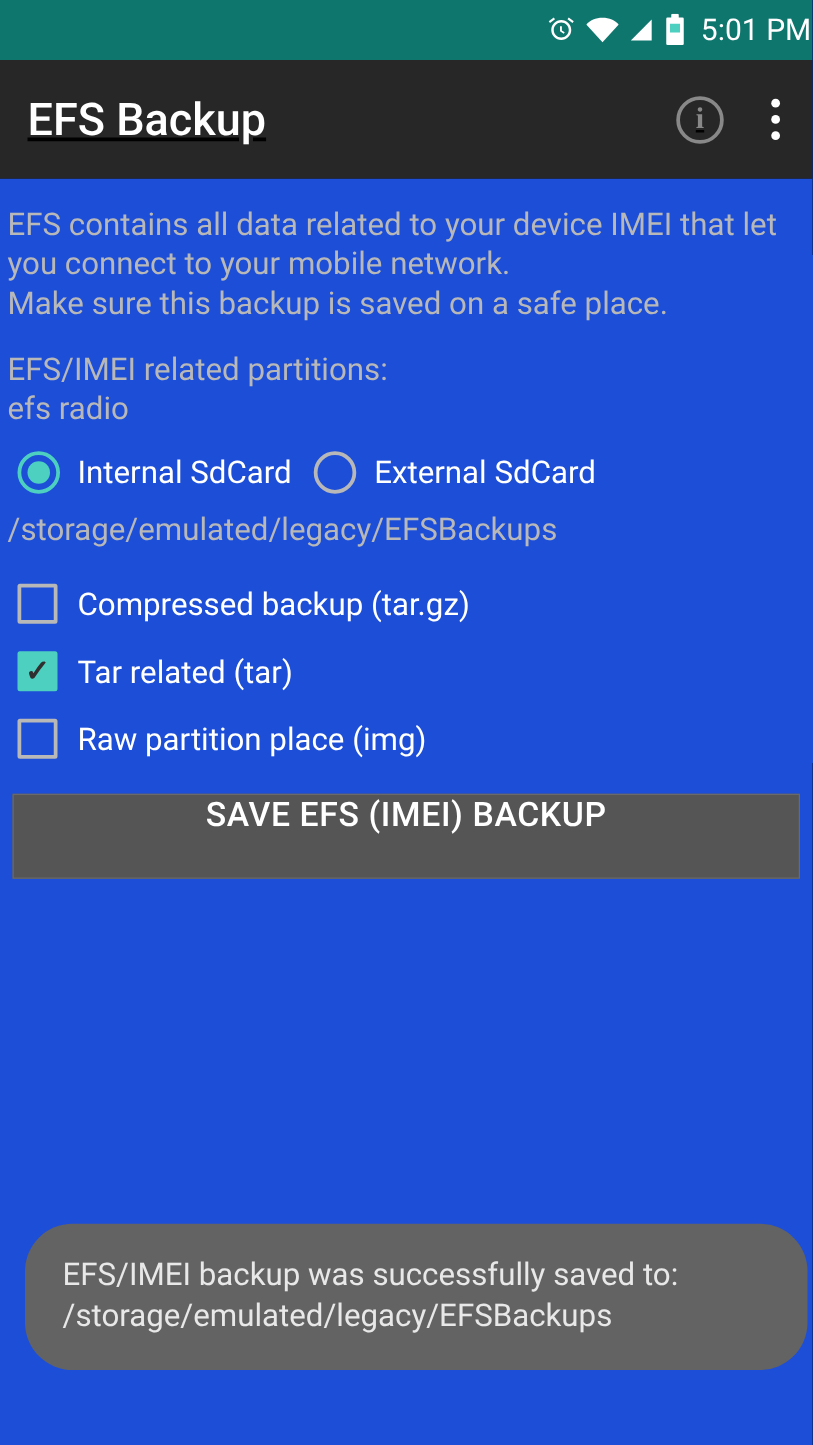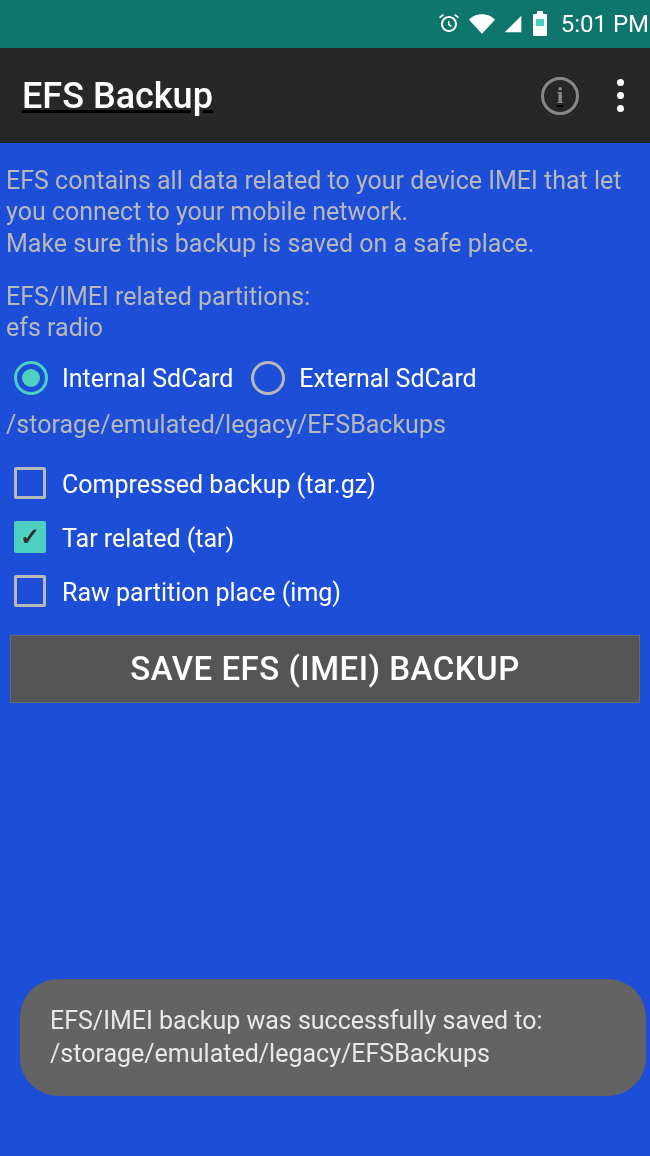--- a/index.html
+++ b/index.html
@@ -187,25 +187,24 @@
       color: #fff;
       font-size: 25px;
     }
     .save-button {
       width: calc(100% - 8px);
       margin: 16px 4px;
       height: 68px;
       background: #555555;
       border: 1px solid #6a6a6a;
       color: #fff;
-      font-size: 33px;
+      font-size: 27px;
       font-weight: 500;
       letter-spacing: 0.5px;
       display: flex;
-      align-items: center;
       justify-content: center;
     }
     .toast {
       position: absolute;
       bottom: 60px;
       left: 20px;
       right: 4px;
       background: #636363;
       border-radius: 38px;
       padding: 26px 30px;

